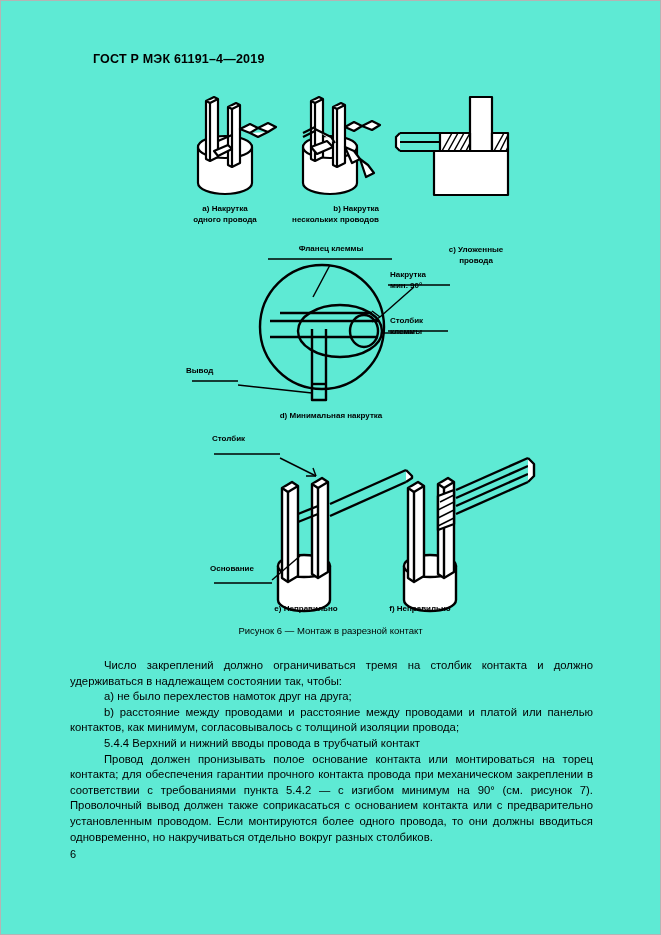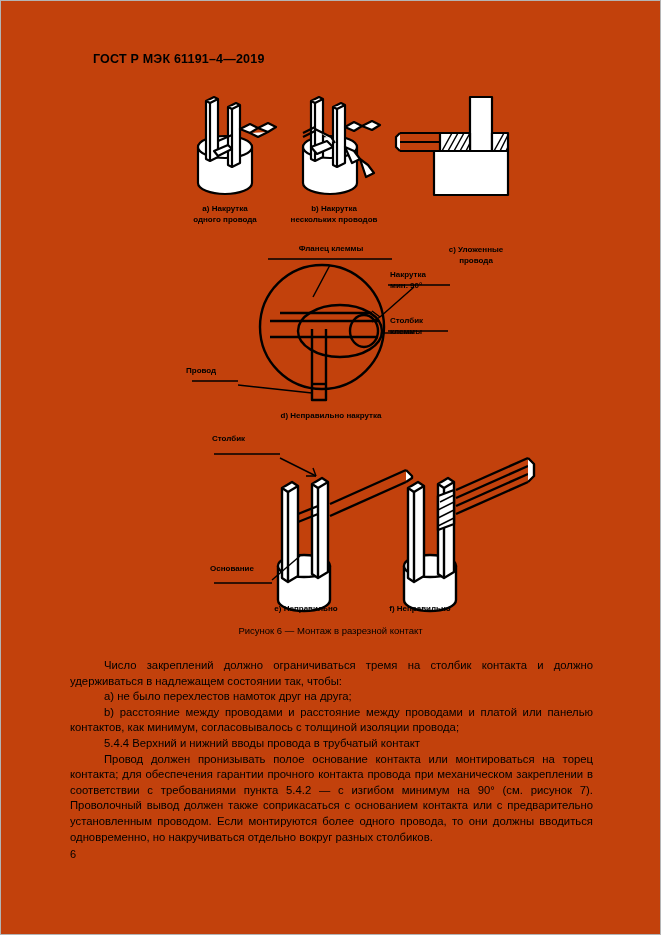--- a/index.html
+++ b/index.html
@@ -8,21 +8,21 @@
     padding: 0;
     background: #8a8a8a;
   }
   body {
     font-family: "Liberation Sans", sans-serif;
   }
   .page {
     position: relative;
     width: 661px;
     height: 935px;
-    background: #c2410c;
+    background: #5eead4;
     overflow: hidden;
     box-sizing: border-box;
   }
   .page-border {
     position: absolute;
     left: 0; top: 0;
     width: 661px; height: 935px;
     border: 1px solid #b4b4b4;
     box-sizing: border-box;
     pointer-events: none;
@@ -179,21 +179,21 @@
           <path d="M492,48 L508,48 L508,66 L492,66 Z" fill="#fff"></path>
           <g stroke-width="1.5">
             <path d="M494,66 L504,48 M500,66 L508,50 M506,66 L508,62"></path>
           </g>
         </g>
       </g>
     </svg>
 
     <div class="fig-caption" style="left:170px; top:118px; width:110px;">a) Накрутка
 одного провода</div>
-    <div class="fig-caption" style="left:274px; top:118px; width:120px;">b) Накрутка
+    <div class="fig-caption" style="left:259px; top:118px; width:120px;text-align:right;">b) Накрутка
 нескольких проводов</div>
     <div class="fig-caption" style="left:420px; top:118px; width:112px;margin-top:41px;">c) Уложенные
 провода</div>
 
     <svg class="fig-svg" width="661" height="185" viewBox="0 0 661 185" style="position:absolute; left:0; top:160px;">
       <g stroke="#000" fill="none" stroke-width="2.4" stroke-linejoin="round">
 
         <circle cx="322" cy="82" r="62"></circle>
 
         <ellipse cx="340" cy="86" rx="42" ry="26"></ellipse>
@@ -221,23 +221,23 @@
         <path d="M388,86 L448,86"></path>
         <path d="M192,136 L238,136"></path>
       </g>
     </svg>
 
     <div class="fig-caption" style="left:268px; top:158px; width:126px; text-align:center;">Фланец клеммы</div>
     <div class="fig-caption" style="left:390px; top:184px; width:80px; text-align:left;">Накрутка
 мин. 90°</div>
     <div class="fig-caption" style="left:390px; top:230px; width:80px; text-align:left;">Столбик
 клеммы</div>
-    <div class="fig-caption" style="left:186px; top:280px; width:56px; text-align:left;">Провод</div>
-
-    <div class="fig-caption" style="left:231px; top:325px; width:200px;">d) Неправильно накрутка</div>
+    <div class="fig-caption" style="left:186px; top:280px; width:56px; text-align:left;">Вывод</div>
+
+    <div class="fig-caption" style="left:231px; top:325px; width:200px;">d) Минимальная накрутка</div>
 
     <svg class="fig-svg" width="661" height="180" viewBox="0 0 661 180" style="position:absolute; left:0; top:355px;">
       <g stroke="#000" fill="#fff" stroke-width="2.4" stroke-linejoin="round">
 
         <g>
 
           <path d="M278,126 L278,160 A26,11 0 0 0 330,160 L330,126 Z"></path>
           <ellipse cx="304" cy="126" rx="26" ry="11"></ellipse>
 
           <path d="M282,48 L292,42 L298,46 L298,136 L288,142 L282,138 Z"></path>

